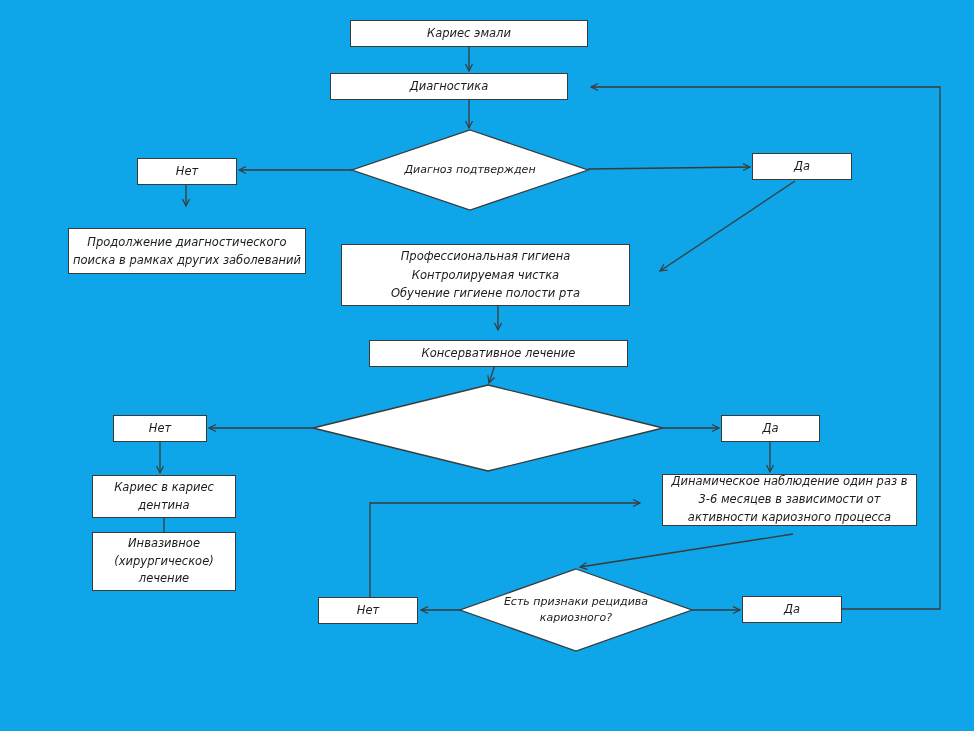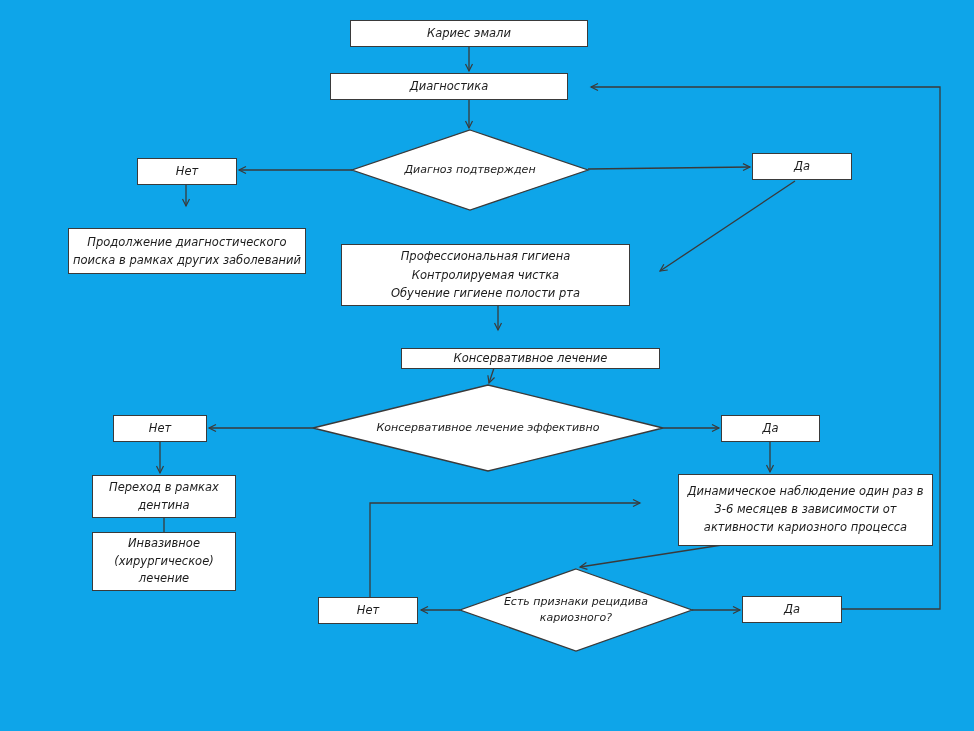--- a/index.html
+++ b/index.html
@@ -94,41 +94,40 @@
 
   <div class="node" style="left:752px; top:153px; width:100px; height:27px;">Да</div>
 
   <div class="node" style="left:68px; top:196px; width:238px; height:46px;margin-top:32px;">Продолжение диагностического
 поиска в рамках других заболеваний</div>
 
   <div class="node" style="left:341px; top:244px; width:289px; height:62px;">Профессиональная гигиена
 Контролируемая чистка
 Обучение гигиене полости рта</div>
 
-  <div class="node" style="left:369px; top:348px; width:259px; height:21px;margin-left:32px;">Консервативное лечение</div>
+  <div class="node" style="left:369px; top:340px; width:259px; height:27px;">Консервативное лечение</div>
 
   <div class="node" style="left:113px; top:415px; width:94px; height:27px;">Нет</div>
 
   <div class="node" style="left:721px; top:415px; width:99px; height:27px;">Да</div>
 
-  <div class="node" style="left:92px; top:475px; width:144px; height:43px; line-height:1.55;">Переход в рамках
+  <div class="node" style="left:92px; top:475px; width:144px; height:43px; line-height:1.55;">Кариес в кариес
 дентина</div>
 
   <div class="node" style="left:92px; top:532px; width:144px; height:59px; line-height:1.55;">Инвазивное
 (хирургическое)
 лечение</div>
 
-  <div class="node" style="left:678px; top:474px; width:255px; height:72px; line-height:1.55;">Динамическое наблюдение один раз в
+  <div class="node" style="left:662px; top:474px; width:255px; height:52px; line-height:1.55;">Динамическое наблюдение один раз в
 3-6 месяцев в зависимости от
 активности кариозного процесса</div>
 
   <div class="node" style="left:318px; top:597px; width:100px; height:27px;">Нет</div>
 
   <div class="node" style="left:742px; top:596px; width:100px; height:27px;">Да</div>
 
   <div class="dlabel" style="left:360px; top:160px; width:220px; height:20px;">Диагноз подтвержден</div>
 
-  <div class="dlabel" style="left:348px; top:418px; width:280px; height:20px;">Консервативное лечение эффективно</div>
 
   <div class="dlabel" style="left:466px; top:592px; width:220px; height:36px;">Есть признаки рецидива
 кариозного?</div>
 
 </div>
 
 </body></html>

